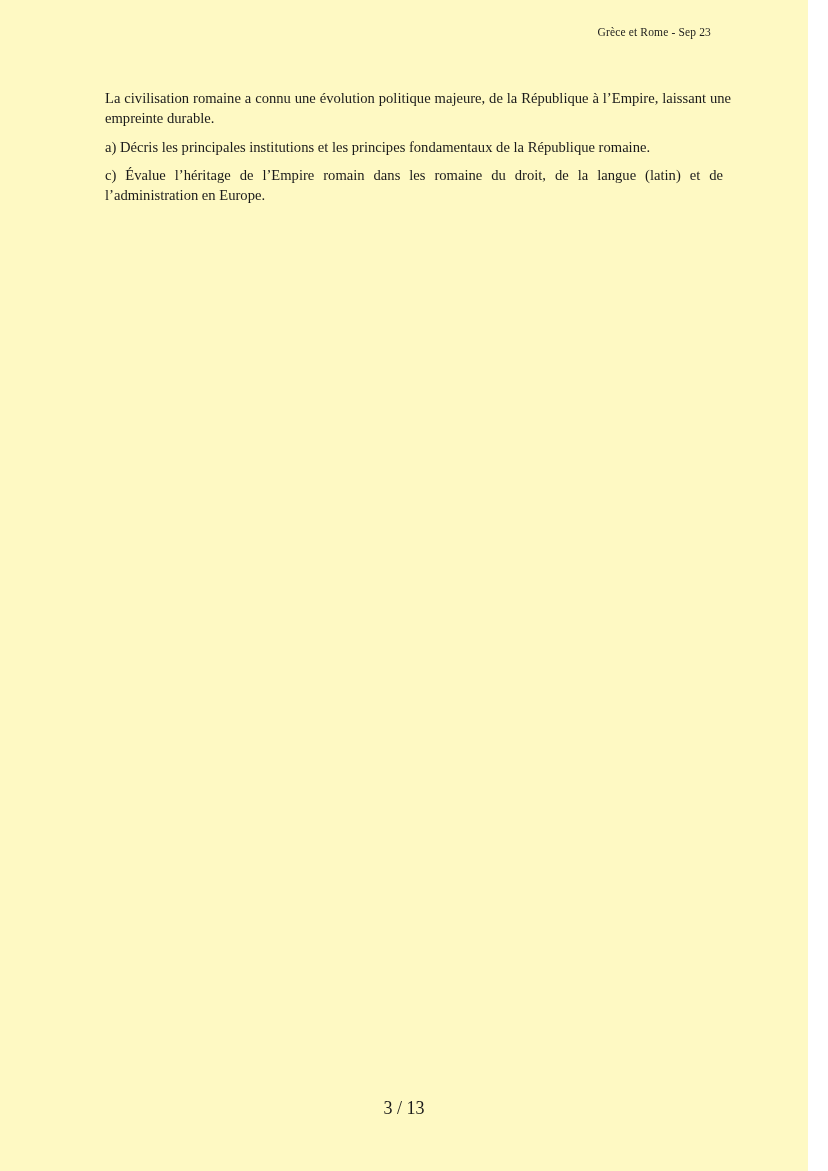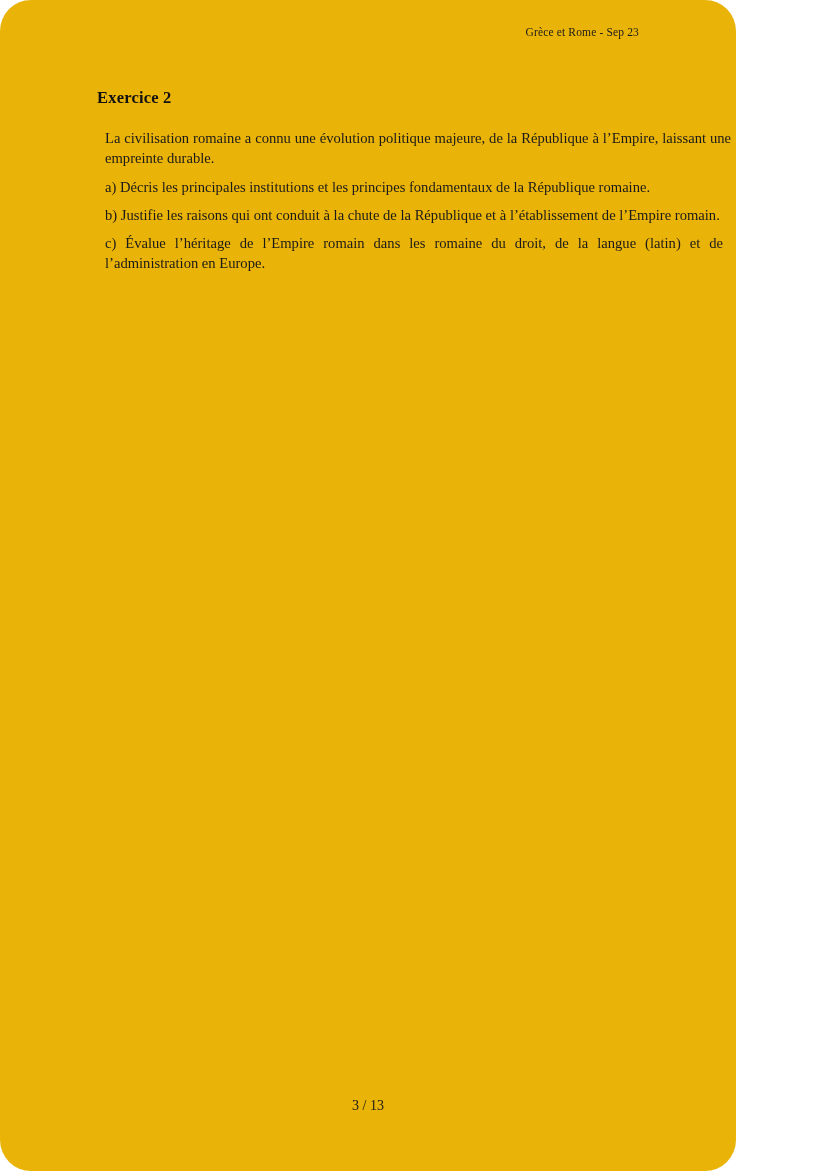--- a/index.html
+++ b/index.html
@@ -12,24 +12,23 @@
     height: 1171px;
     position: relative;
     font-family: "Liberation Serif", "DejaVu Serif", serif;
     color: #1a1a1a;
     overflow: hidden;
   }
 
   .page {
     position: absolute;
     inset: 0;
-    width: 736px;
+    width: 808px;
     height: 1171px;
-    background: #eab308;
-    border-radius: 31px;
+    background: #fef9c3;
   }
 
   
   .running-header {
     position: absolute;
     top: 26px;
     right: 97px;
     font-size: 11.5px;
     letter-spacing: 0.15px;
     color: #1d1d1d;
@@ -71,40 +70,38 @@
     text-align: justify;
   }
 
   
   .footer {
     position: absolute;
     left: 0;
     right: 0;
     top: 1098px;
     text-align: center;
-    font-size: 14px;
+    font-size: 18px;
     color: #1a1a1a;
   }
 </style>
 </head>
 <body>
 
 <div class="page">
 
   <div class="running-header">Grèce et Rome - Sep 23</div>
 
   <div class="content">
 
-    <h2 class="section-title">Exercice 2</h2>
 
     <p class="body-text intro">La civilisation romaine a connu une évolution politique majeure, de la République à l’Empire, laissant une empreinte durable.</p>
 
     <p class="body-text item">a) Décris les principales institutions et les principes fondamentaux de la République romaine.</p>
 
-    <p class="body-text item">b) Justifie les raisons qui ont conduit à la chute de la République et à l’établissement de l’Empire romain.</p>
 
     <p class="body-text item">c) Évalue l’héritage de l’Empire romain dans les romaine du droit, de la langue (latin) et de l’administration en Europe.</p>
 
   </div>
 
   <div class="footer">3 / 13</div>
 
 </div>
 
 </body></html>

